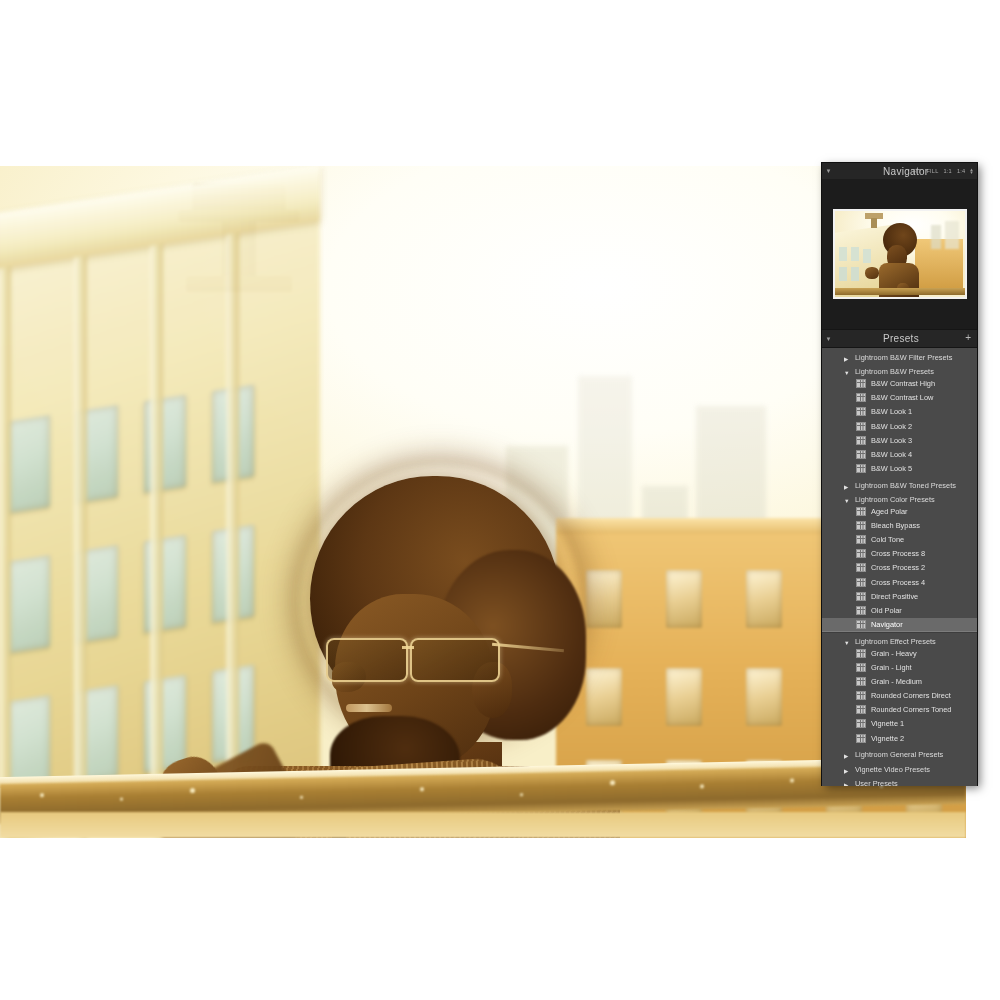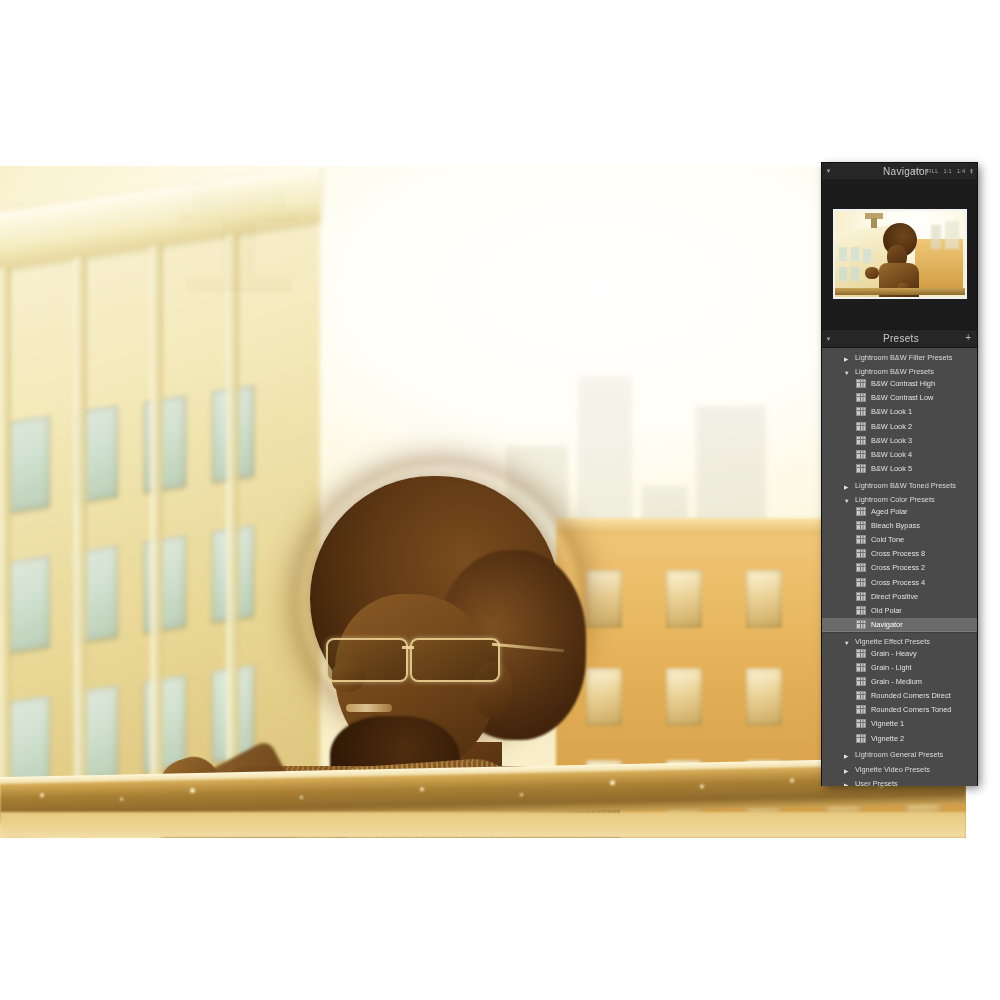--- a/index.html
+++ b/index.html
@@ -407,21 +407,21 @@
       <div class="item">
         <span class="pico"></span>
         <span>Old Polar</span>
       </div>
       <div class="item sel">
         <span class="pico"></span>
         <span>Navigator</span>
       </div>
       <div class="grp">
         <span class="arrow">▼</span>
-        <span>Vignette Effect Presets</span>
+        <span>Lightroom Effect Presets</span>
       </div>
       <div class="item">
         <span class="pico"></span>
         <span>Grain - Heavy</span>
       </div>
       <div class="item">
         <span class="pico"></span>
         <span>Grain - Light</span>
       </div>
       <div class="item">

